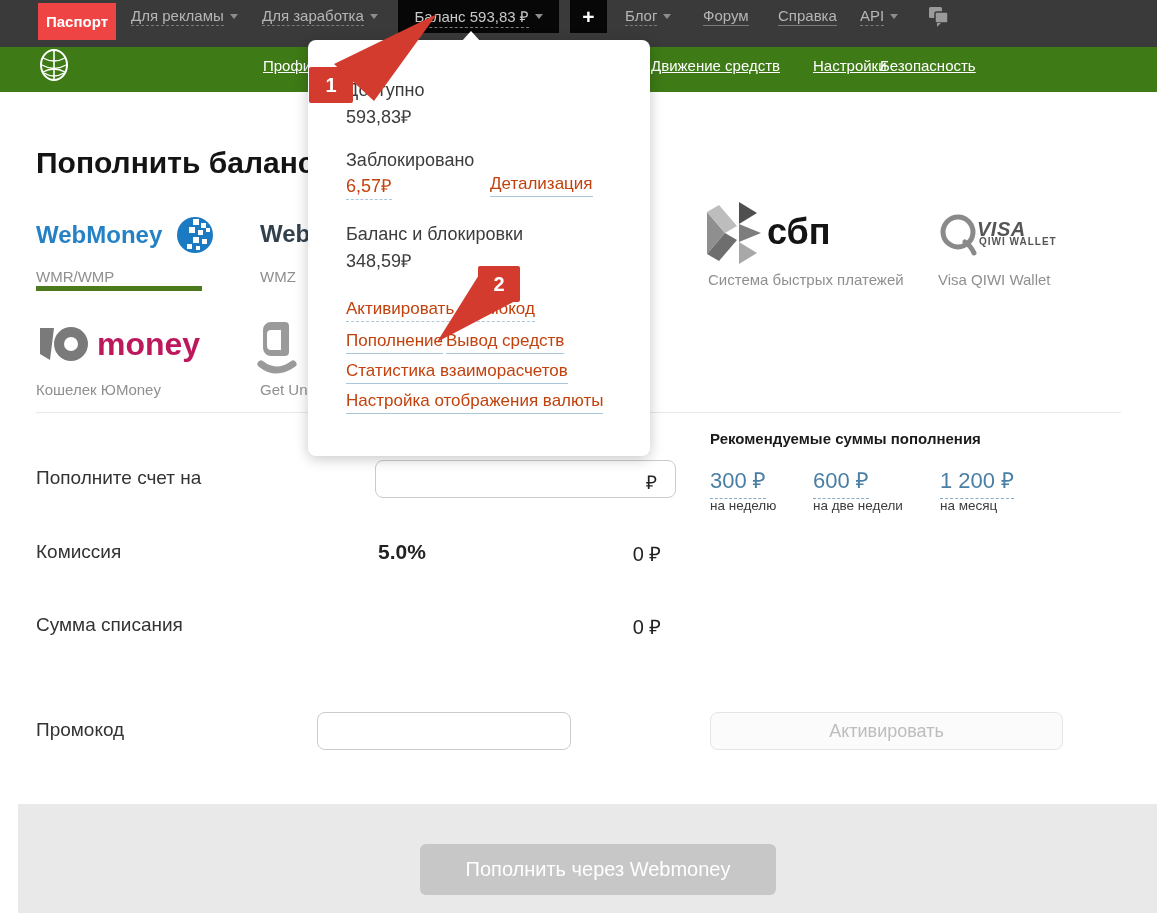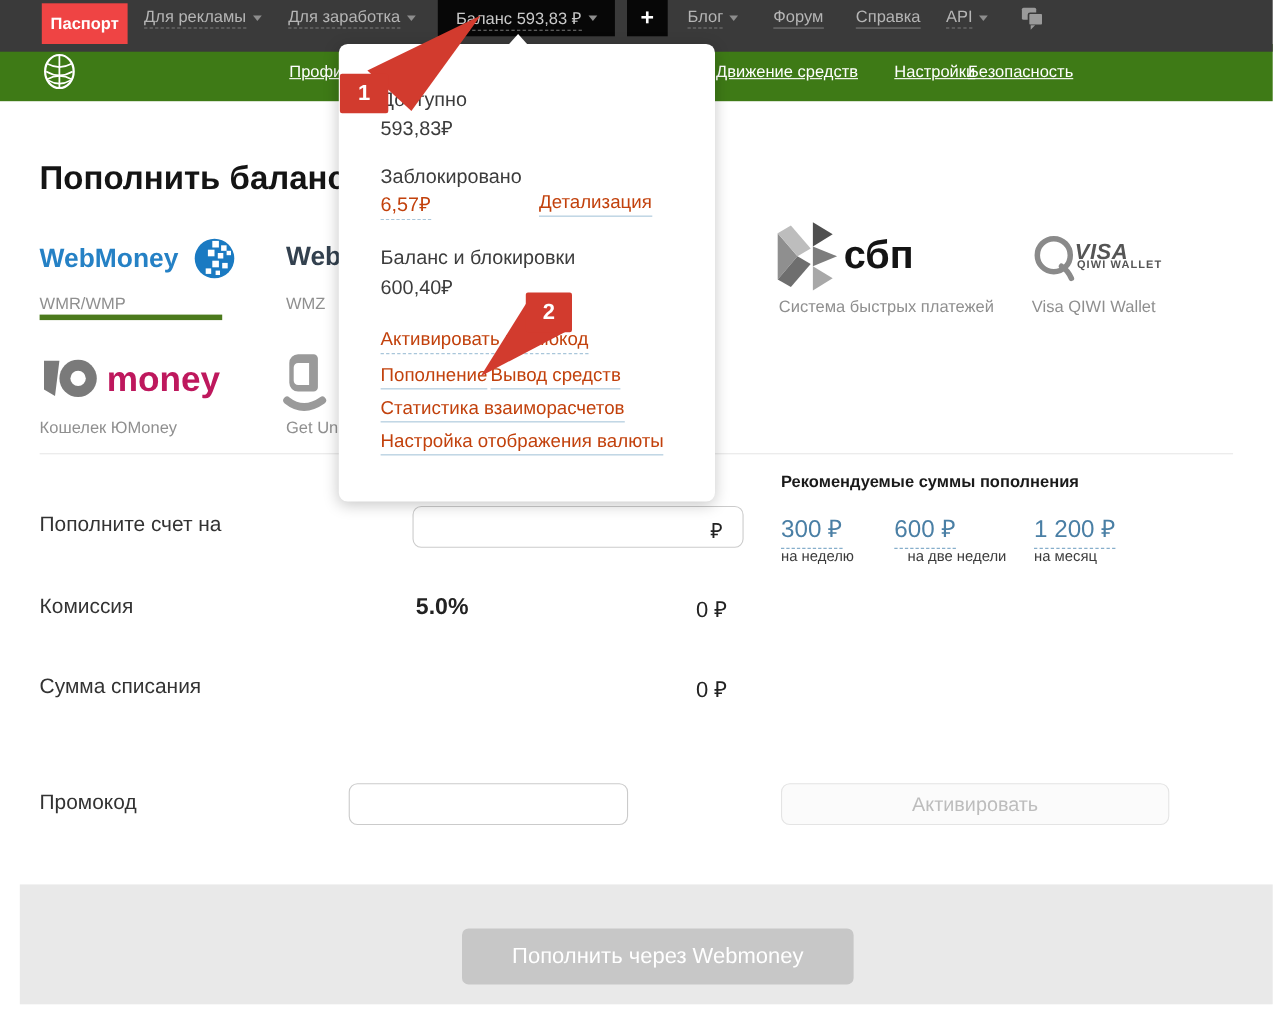--- a/index.html
+++ b/index.html
@@ -202,21 +202,21 @@
 <div class="abs divider"></div>
 
 <div class="form-label" style="left:36px; top:467px;">Пополните счет на</div>
 <input class="input amount-input" value="" style="">
 <div class="rub-suffix">₽</div>
 
 <div class="rec-title">Рекомендуемые суммы пополнения</div>
 <a class="rec-amount" style="left:710px;">300 ₽</a>
 <div class="rec-period" style="left:710px;">на неделю</div>
 <a class="rec-amount" style="left:813px;">600 ₽</a>
-<div class="rec-period" style="left:813px;margin-left:12px;">на две недели</div>
+<div class="rec-period" style="left:813px;">на две недели</div>
 <a class="rec-amount" style="left:940px;">1 200 ₽</a>
 <div class="rec-period" style="left:940px;">на месяц</div>
 
 <div class="form-label" style="left:36px; top:541px;">Комиссия</div>
 <div class="commission-rate">5.0%</div>
 <div class="money-val" style="top:540px;">0 ₽</div>
 
 <div class="form-label" style="left:36px; top:614px;">Сумма списания</div>
 <div class="money-val" style="top:613px;">0 ₽</div>
 
@@ -233,21 +233,21 @@
 
 <div class="abs popup">
   <div class="pp-text" style="left:38px; top:40px;">Доступно</div>
   <div class="pp-text" style="left:38px; top:64px;">593,83₽</div>
 
   <div class="pp-text" style="left:38px; top:110px;">Заблокировано</div>
   <a class="pp-link dashed" style="left:38px; top:133px; font-size:18px;">6,57₽</a>
   <a class="pp-link solid" style="left:182px; top:134px;">Детализация</a>
 
   <div class="pp-text" style="left:38px; top:184px;">Баланс и блокировки</div>
-  <div class="pp-text" style="left:38px; top:208px;">600,40₽</div>
+  <div class="pp-text" style="left:38px; top:208px;">348,59₽</div>
 
   <a class="pp-link dashed" style="left:38px; top:259px;">Активировать промокод</a>
   <a class="pp-link solid" style="left:38px; top:291px;">Пополнение</a>
   <a class="pp-link solid" style="left:138px; top:291px;">Вывод средств</a>
   <a class="pp-link solid" style="left:38px; top:351px;">Настройка отображения валюты</a>
   <a class="pp-link solid" style="left:38px; top:321px;">Статистика взаиморасчетов</a>
 </div>
 <div class="abs popup-arrow"></div>
 
 <svg class="abs callout-svg">

